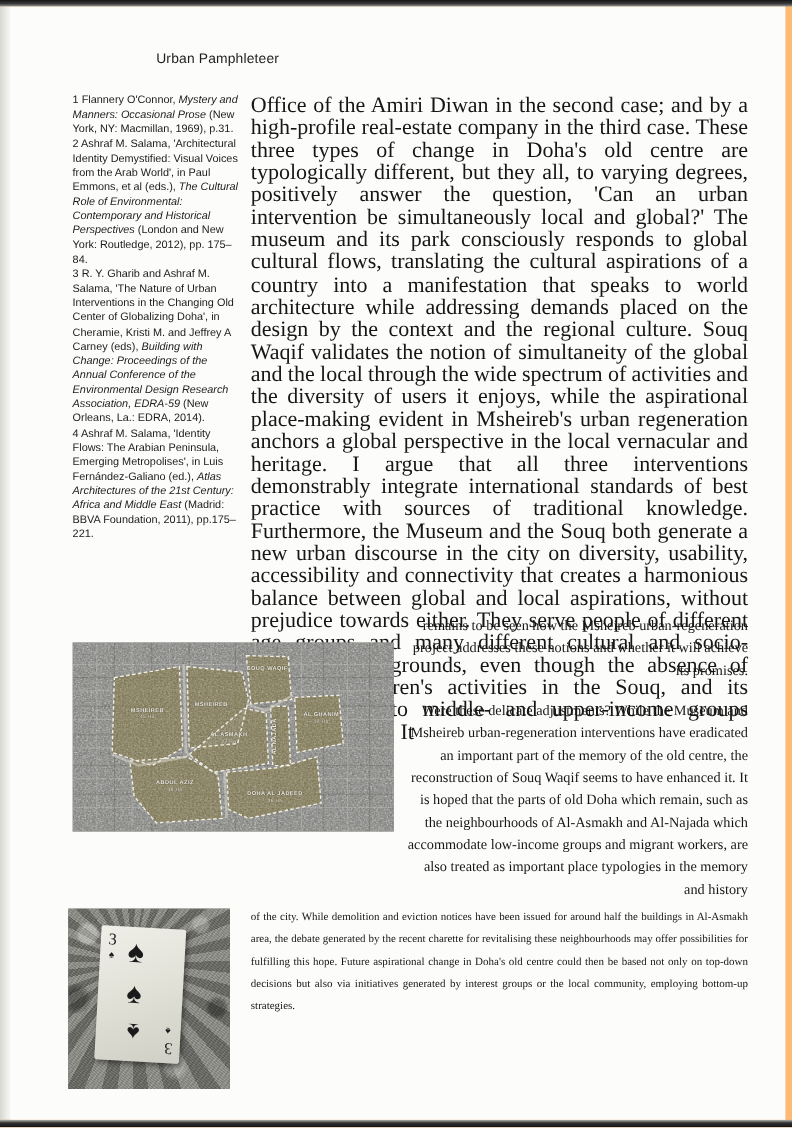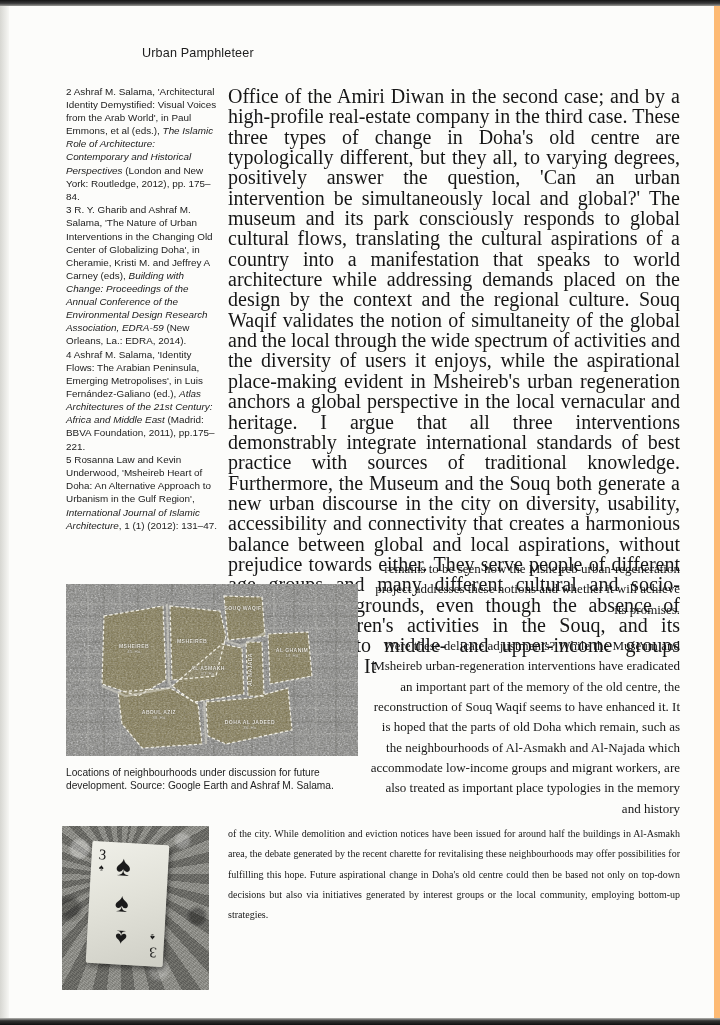--- a/index.html
+++ b/index.html
@@ -252,34 +252,34 @@
   <div class="scan-edge-left"></div>
   <div class="scan-edge-right"></div>
   <div class="scan-band-bottom"></div>
 
   <div class="sheet">
 
     <div class="running-head">Urban Pamphleteer</div>
 
     <div class="notes-col">
       <p class="note">
+        <span class="num">1</span>
+        <span>Flannery O'Connor, <i>Mystery and Manners: Occasional Prose</i> (New York, NY: Macmillan, 1969), p.31.</span>
+      </p>
+      <p class="note">
         <span class="num">2</span>
-        <span>Ashraf M. Salama, 'Architectural Identity Demystified: Visual Voices from the Arab World', in Paul Emmons, et al (eds.), <i>The Islamic Role of Architecture: Contemporary and Historical Perspectives</i> (London and New York: Routledge, 2012), pp. 175–84.</span>
+        <span>Ashraf M. Salama, 'Architectural Identity Demystified: Visual Voices from the Arab World', in Paul Emmons, et al (eds.), <i>The Cultural Role of Environmental: Contemporary and Historical Perspectives</i> (London and New York: Routledge, 2012), pp. 175–84.</span>
       </p>
       <p class="note">
         <span class="num">3</span>
         <span>R. Y. Gharib and Ashraf M. Salama, 'The Nature of Urban Interventions in the Changing Old Center of Globalizing Doha', in Cheramie, Kristi M. and Jeffrey A Carney (eds), <i>Building with Change: Proceedings of the Annual Conference of the Environmental Design Research Association, EDRA-59</i> (New Orleans, La.: EDRA, 2014).</span>
       </p>
       <p class="note">
         <span class="num">4</span>
         <span>Ashraf M. Salama, 'Identity Flows: The Arabian Peninsula, Emerging Metropolises', in Luis Fernández-Galiano (ed.), <i>Atlas Architectures of the 21st Century: Africa and Middle East</i> (Madrid: BBVA Foundation, 2011), pp.175–221.</span>
-      </p>
-      <p class="note">
-        <span class="num">5</span>
-        <span>Rosanna Law and Kevin Underwood, 'Msheireb Heart of Doha: An Alternative Approach to Urbanism in the Gulf Region', <i>International Journal of Islamic Architecture</i>, 1 (1) (2012): 131–47.</span>
       </p>
     </div>
 
     <div class="body-col">
       <p>Office of the Amiri Diwan in the second case; and by a high-profile real-estate company in the third case. These three types of change in Doha's old centre are typologically different, but they all, to varying degrees, positively answer the question, 'Can an urban intervention be simultaneously local and global?' The museum and its park consciously responds to global cultural flows, translating the cultural aspirations of a country into a manifestation that speaks to world architecture while addressing demands placed on the design by the context and the regional culture. Souq Waqif validates the notion of simultaneity of the global and the local through the wide spectrum of activities and the diversity of users it enjoys, while the aspirational place-making evident in Msheireb's urban regeneration anchors a global perspective in the local vernacular and heritage. I argue that all three interventions demonstrably integrate international standards of best practice with sources of traditional knowledge. Furthermore, the Museum and the Souq both generate a new urban discourse in the city on diversity, usability, accessibility and connectivity that creates a harmonious balance between global and local aspirations, without prejudice towards either. They serve people of different age groups and many different cultural and socio-economic backgrounds, even though the absence of sufficient children's activities in the Souq, and its restricted use to middle- and upper-income groups should be noted. It</p>
     </div>
 
     <div class="body-narrow">
       <p>remains to be seen how the Msheireb urban-regeneration project addresses these notions and whether it will achieve its promises.</p>
       <p class="indent">Were these delicate adjustments? While the Museum and Msheireb urban-regeneration interventions have eradicated an important part of the memory of the old centre, the reconstruction of Souq Waqif seems to have enhanced it. It is hoped that the parts of old Doha which remain, such as the neighbourhoods of Al-Asmakh and Al-Najada which accommodate low-income groups and migrant workers, are also treated as important place typologies in the memory and history</p>
@@ -410,21 +410,20 @@
       <div class="maplbl" style="left:62px; top:126px; width:62px;">
         <span class="nm">ABDUL AZIZ</span>
         <span class="ha">38 Ha</span>
       </div>
       <div class="maplbl" style="left:146px; top:136px; width:76px;">
         <span class="nm">DOHA AL JADEED</span>
         <span class="ha">36 Ha</span>
       </div>
     </div>
 
-    <div class="map-caption">Locations of neighbourhoods under discussion for future development. Source: Google Earth and Ashraf M. Salama.</div>
 
     <div class="fig-card">
       <div class="ground"></div>
       <div class="grain"></div>
       <div class="card">
         <span class="rank" style="left:7px; top:6px;">3</span>
         <span class="pip small" style="left:8px; top:22px;">♠</span>
 
         <span class="pip big" style="left:25px; top:10px;">♠</span>
         <span class="pip big2" style="left:26px; top:48px;">♠</span>

